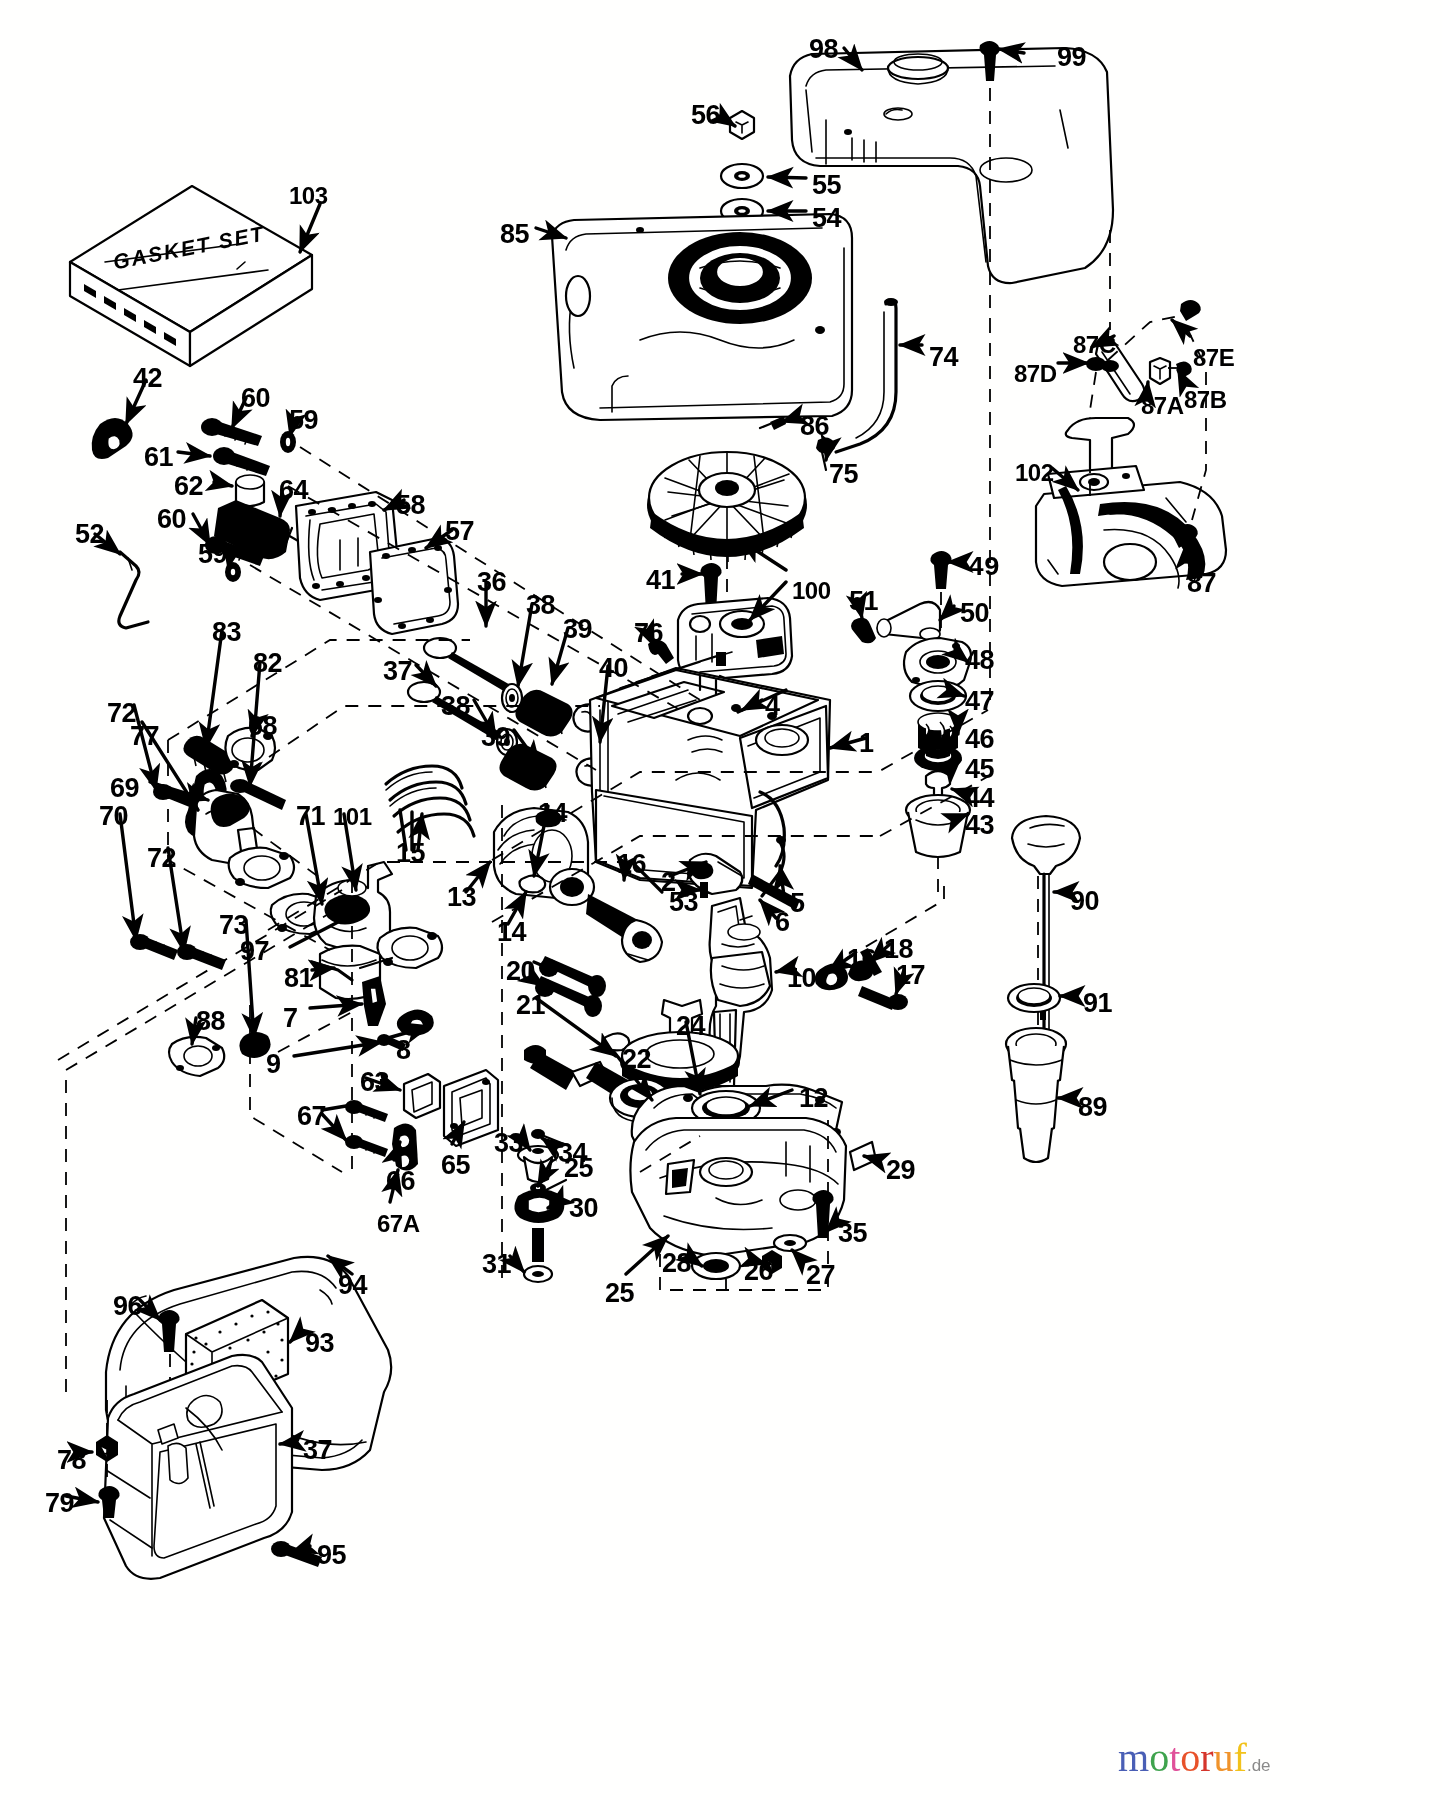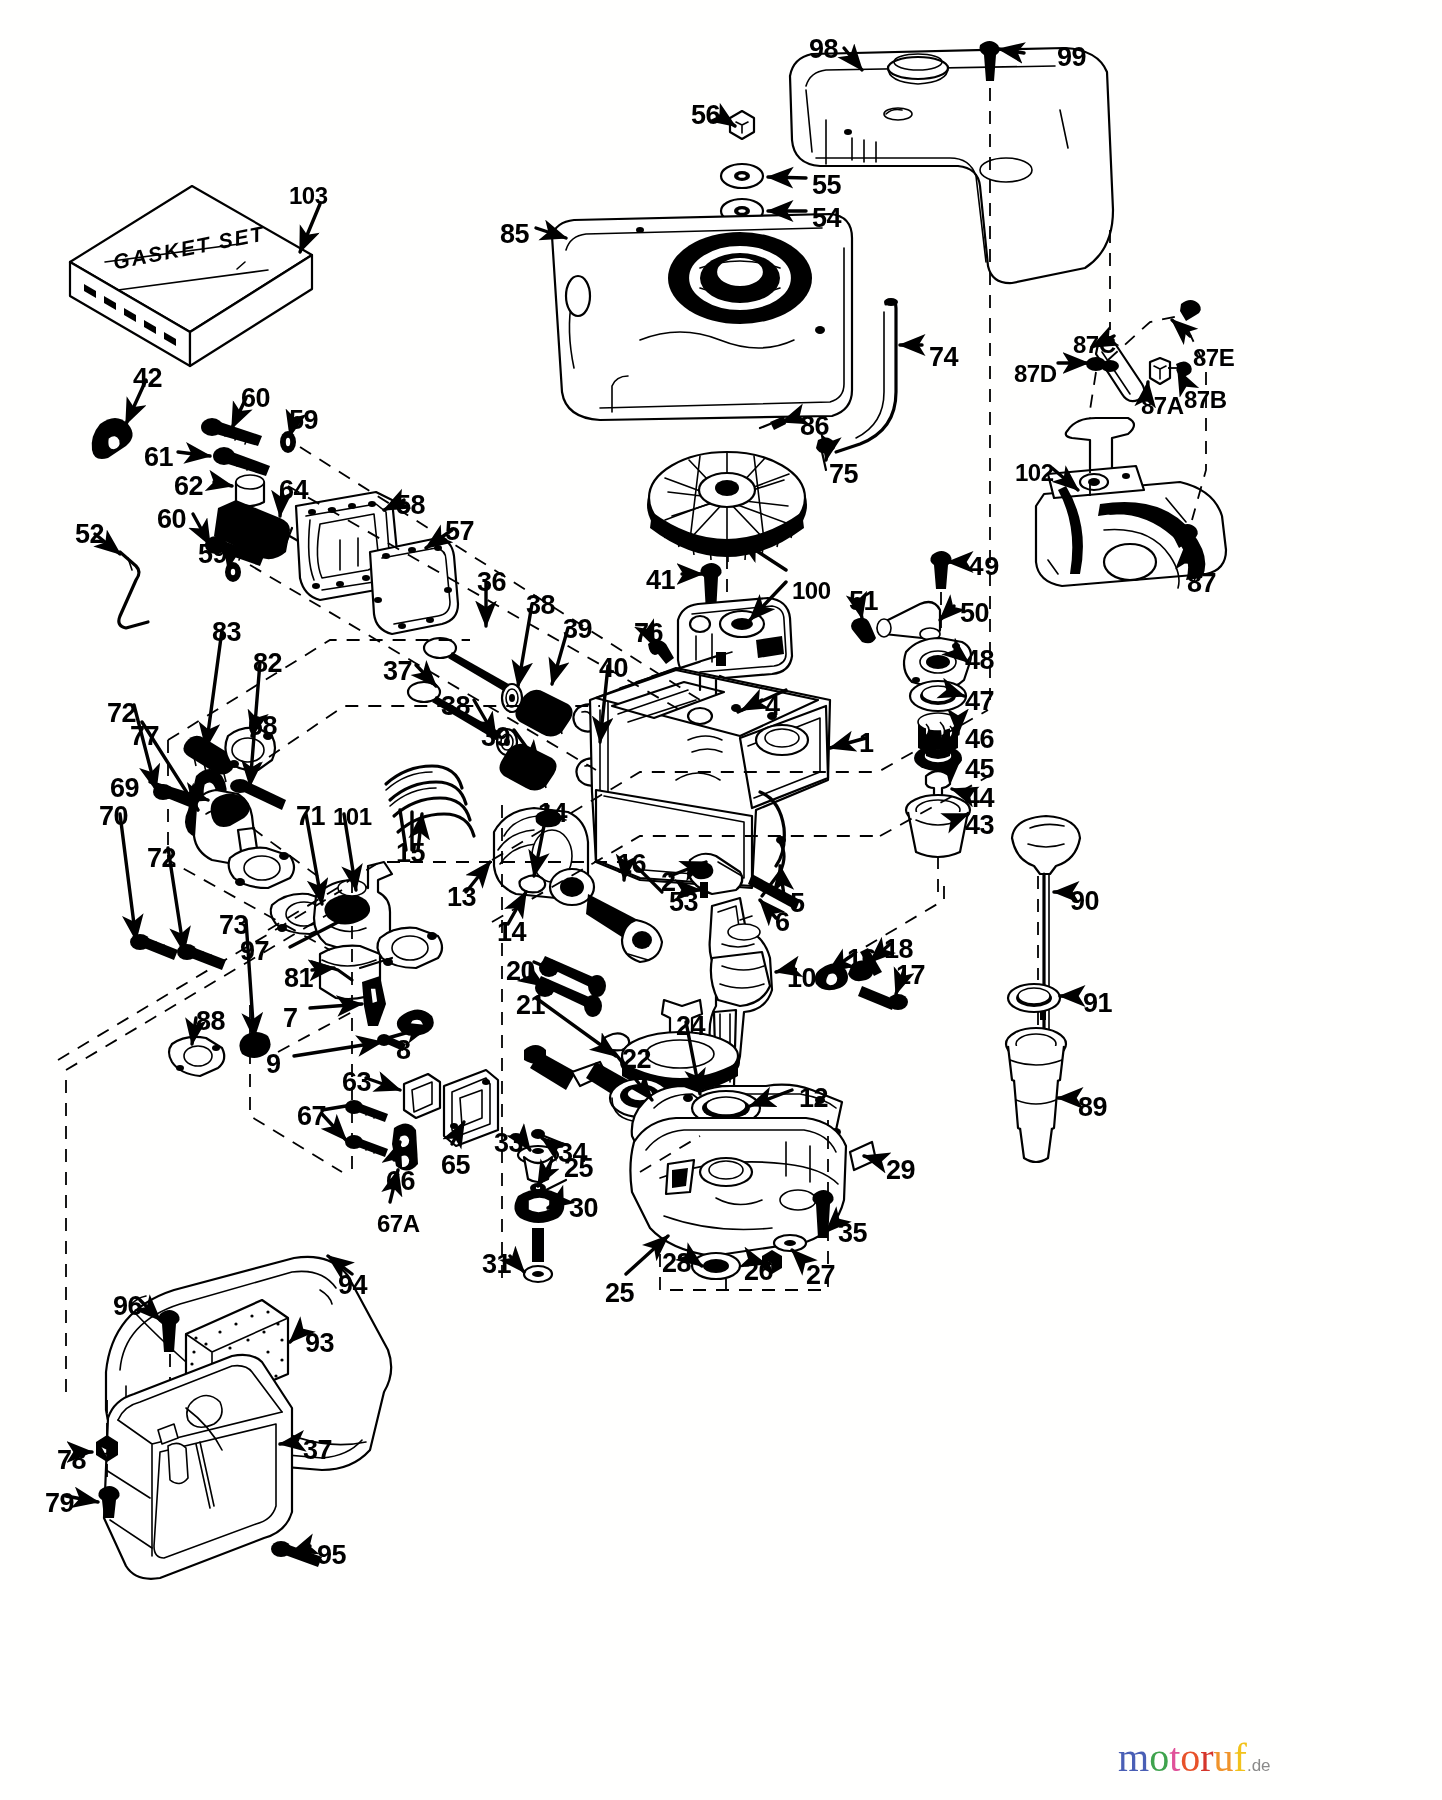--- a/index.html
+++ b/index.html
@@ -1039,21 +1039,21 @@
       <div class="lbl" style="left: 506px; top: 958px;">20</div>
       <div class="lbl" style="left: 508px; top: 992px; margin-left: 8px;">21</div>
       <div class="lbl" style="left: 622px; top: 1046px;">22</div>
       <div class="lbl" style="left: 676px; top: 1013px;">24</div>
       <div class="lbl" style="left: 799px; top: 1085px;">12</div>
       <div class="lbl" style="left: 284px; top: 965px;">81</div>
       <div class="lbl" style="left: 283px; top: 1005px;">7</div>
       <div class="lbl" style="left: 396px; top: 1037px;">8</div>
       <div class="lbl" style="left: 266px; top: 1051px;">9</div>
       <div class="lbl" style="left: 196px; top: 1008px; text-align: right;">88</div>
-      <div class="lbl" style="left: 342px; top: 1069px; text-align: center;">63</div>
+      <div class="lbl" style="left: 360px; top: 1069px; text-align: center;">63</div>
       <div class="lbl" style="left: 297px; top: 1103px;">67</div>
       <div class="lbl" style="left: 386px; top: 1168px;">66</div>
       <div class="lbl" style="left: 441px; top: 1152px;">65</div>
       <div class="lbl sm" style="left: 377px; top: 1210px;">67A</div>
       <div class="lbl" style="left: 494px; top: 1130px;">33</div>
       <div class="lbl" style="left: 558px; top: 1140px;">34</div>
       <div class="lbl" style="left: 564px; top: 1155px;">25</div>
       <div class="lbl" style="left: 569px; top: 1195px;">30</div>
       <div class="lbl" style="left: 482px; top: 1251px;">31</div>
       <div class="lbl" style="left: 605px; top: 1280px;">25</div>

